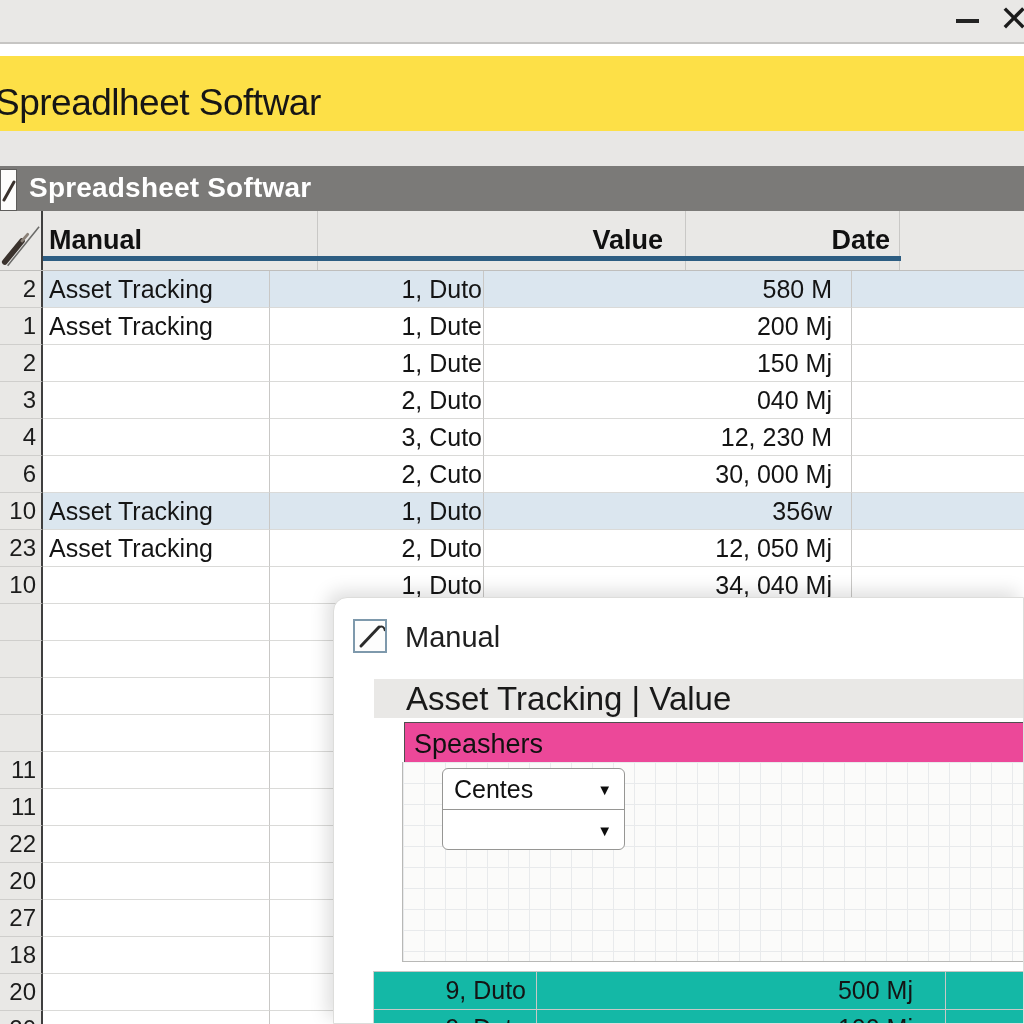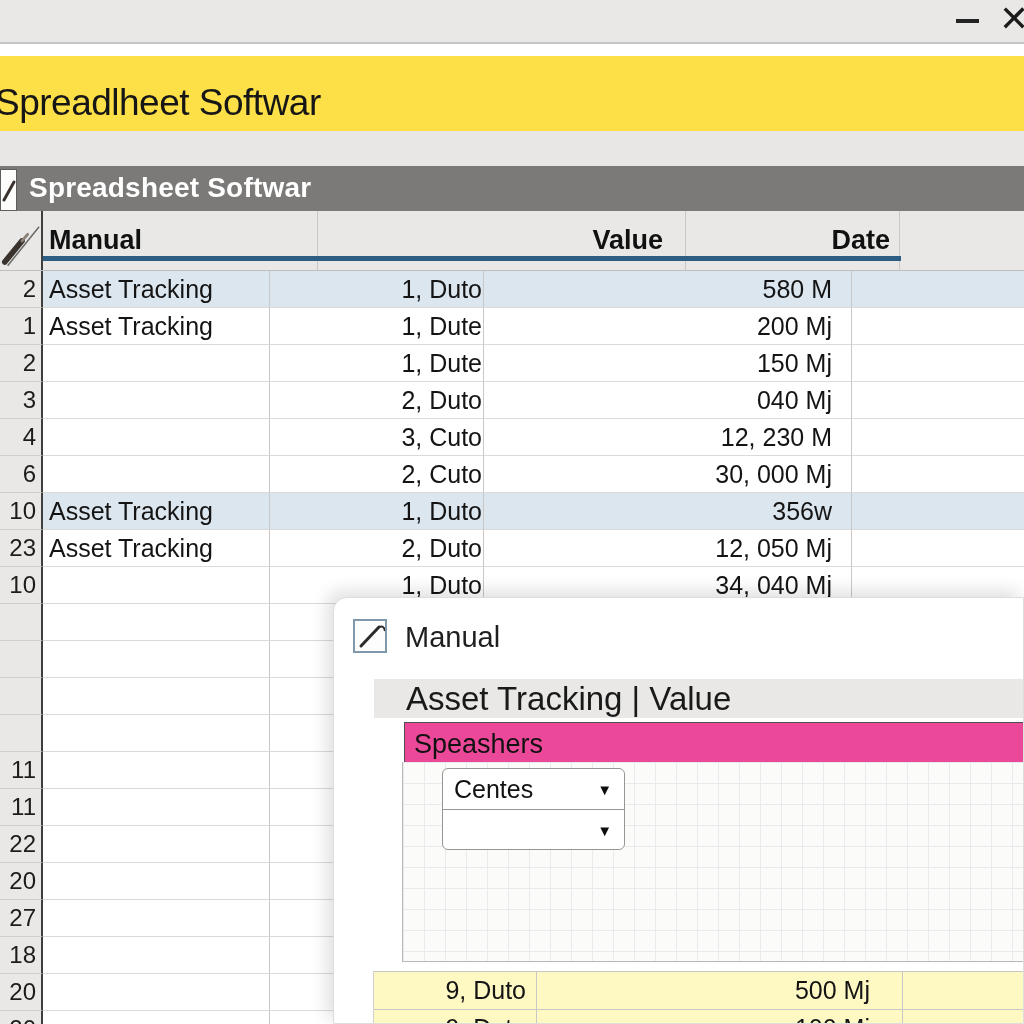--- a/index.html
+++ b/index.html
@@ -66,21 +66,21 @@
     background-size:21px 21px;
     border-left:1px solid #b8b8b6; border-bottom:1px solid #b8b8b6; box-sizing:border-box; }
   .dlg-dropdowns { position:absolute; left:74px; top:170px; width:183px; height:82px;
     background:#ffffff; border:1px solid #969694; border-radius:6px; box-sizing:border-box;margin-left:34px; }
   .dd-row { height:40px; display:flex; align-items:center; position:relative; }
   .dd-row.first { border-bottom:1px solid #969694; }
   .dd-label { margin-left:11px; font-size:25px; color:#111; }
   .dd-arrow { position:absolute; right:12px; top:50%; transform:translateY(-50%); font-size:15px; color:#0d0d0d; }
   .dlg-preview { position:absolute; left:39px; top:373px; right:0;
     border-top:1px solid #c6c6c4; border-left:1px solid #d2d2d0; }
-  .pv-row { display:flex; height:37px; border-bottom:1px solid #c9c8c6; background:#fef9c3; }
+  .pv-row { display:flex; height:37px; border-bottom:1px solid #c9c8c6; background:#14b8a6;gap:43px; }
   .pv-cell { box-sizing:border-box; display:flex; align-items:center; font-size:25px; color:#141414; }
   .pv-date { width:163px; border-right:1px solid #c9c8c6; justify-content:flex-end; padding-right:10px; }
   .pv-value { width:366px; border-right:1px solid #c9c8c6; justify-content:flex-end; padding-right:32px;text-align:right; }
   .pv-extra { flex:1; }
 </style>
 </head>
 <body>
 
 <div class="titlebar">
   <div class="min-btn"></div>

